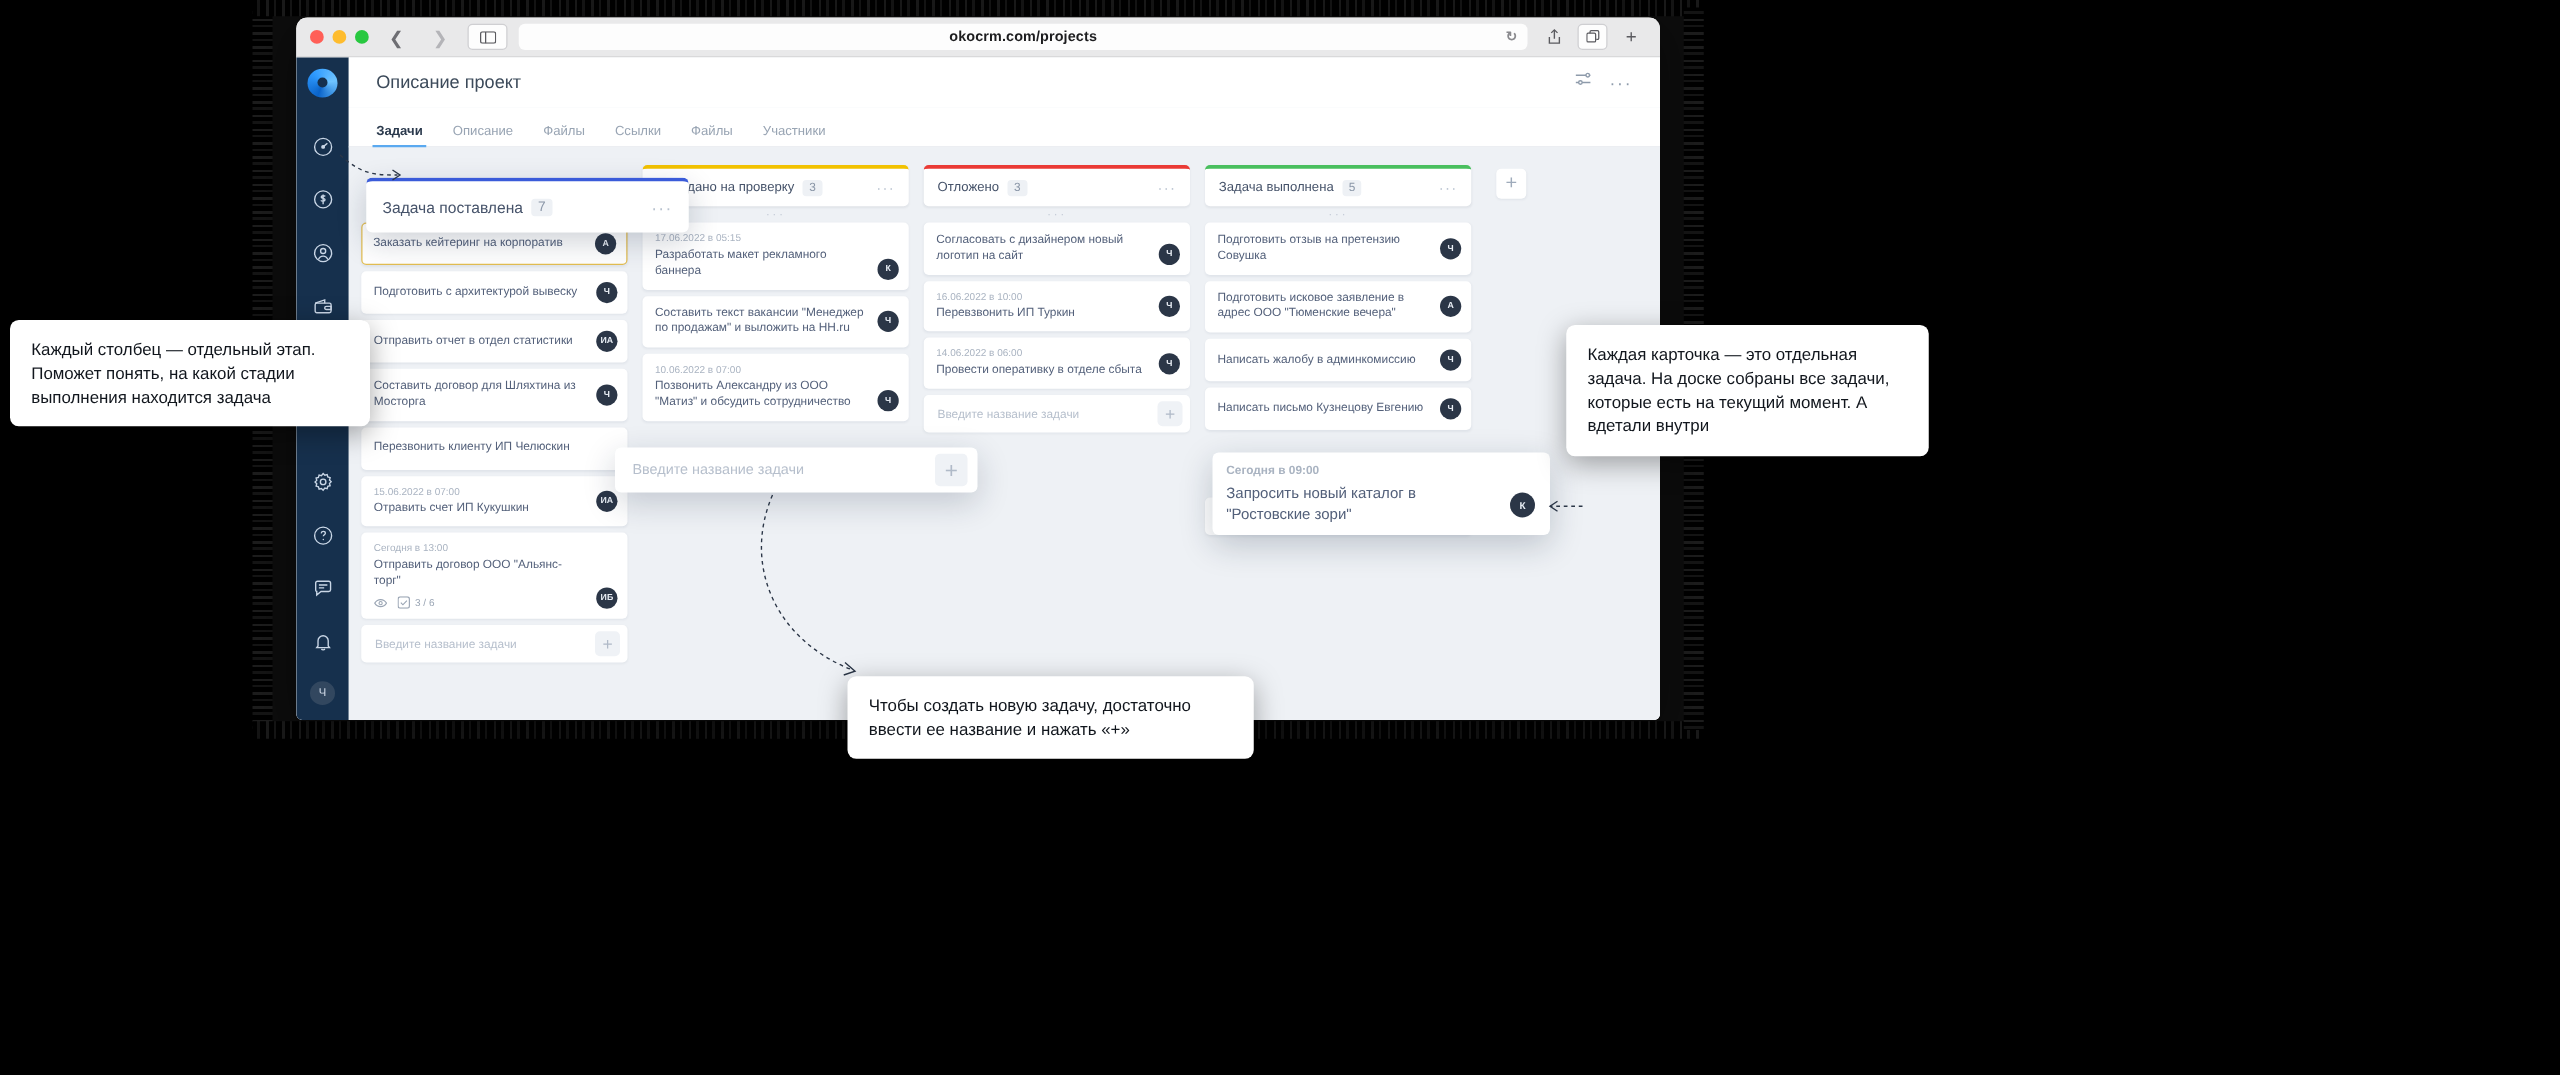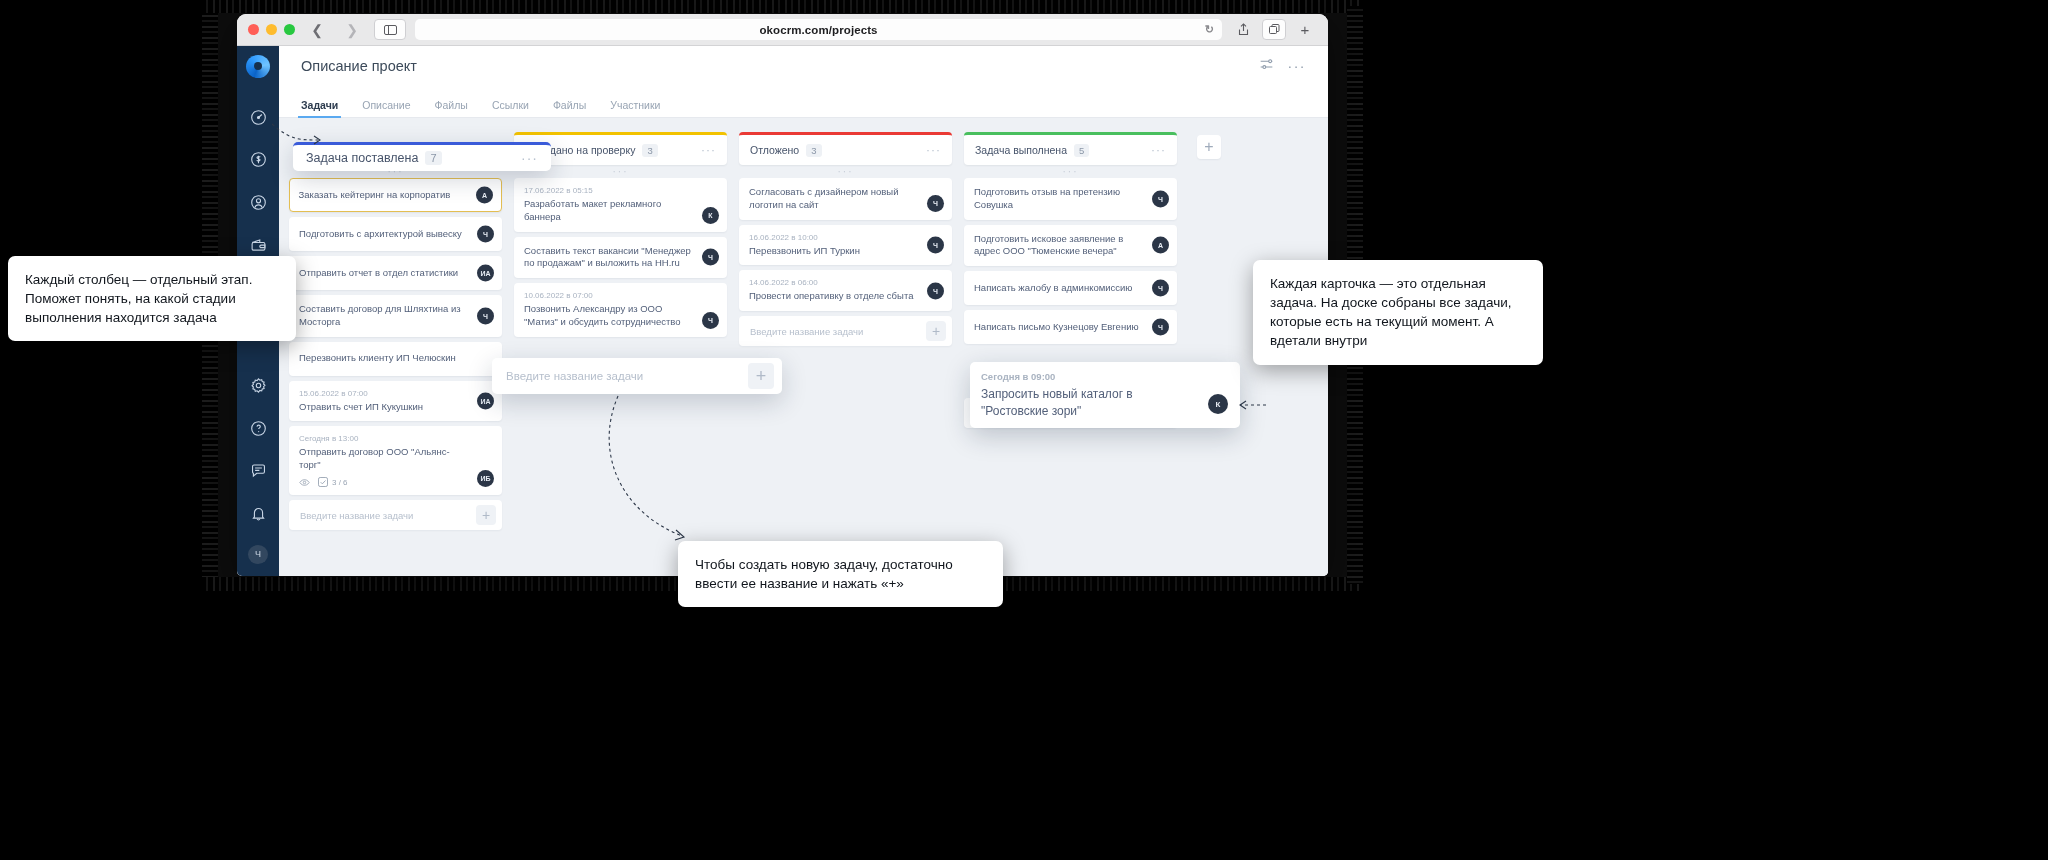--- a/index.html
+++ b/index.html
@@ -153,21 +153,21 @@
   }
   .addcol .plus{ width:24px;height:24px;background:#fff;font-size:16px;color:#9fabbb;
     box-shadow:0 1px 2px rgba(25,40,60,.06);}
 
   
   .float-card{
     position:absolute; background:#fff; border-radius:5px; padding:9px 11px;
     box-shadow:0 8px 26px rgba(20,35,60,.22); z-index:6;
   }
   .float-col-head{
-    position:absolute; background:#fff; border-radius:5px; height:29px;
+    position:absolute; background:#fff; border-radius:5px; height:44px;
     display:flex; align-items:center; padding:0 13px; justify-content:space-between;
     box-shadow:0 8px 24px rgba(20,35,60,.2); border-top:3px solid #3a5bd9; z-index:7;
   }
   .float-addrow{
     position:absolute; background:#fff; border-radius:5px; height:36px;
     display:flex; align-items:center; padding:0 8px 0 14px; justify-content:space-between;
     box-shadow:0 8px 26px rgba(20,35,60,.2); z-index:7;
   }
   .float-addrow .ph{ font-size:11.5px; color:#b6bfcc; }
   .float-addrow .plus{ width:26px;height:26px;font-size:18px; }

